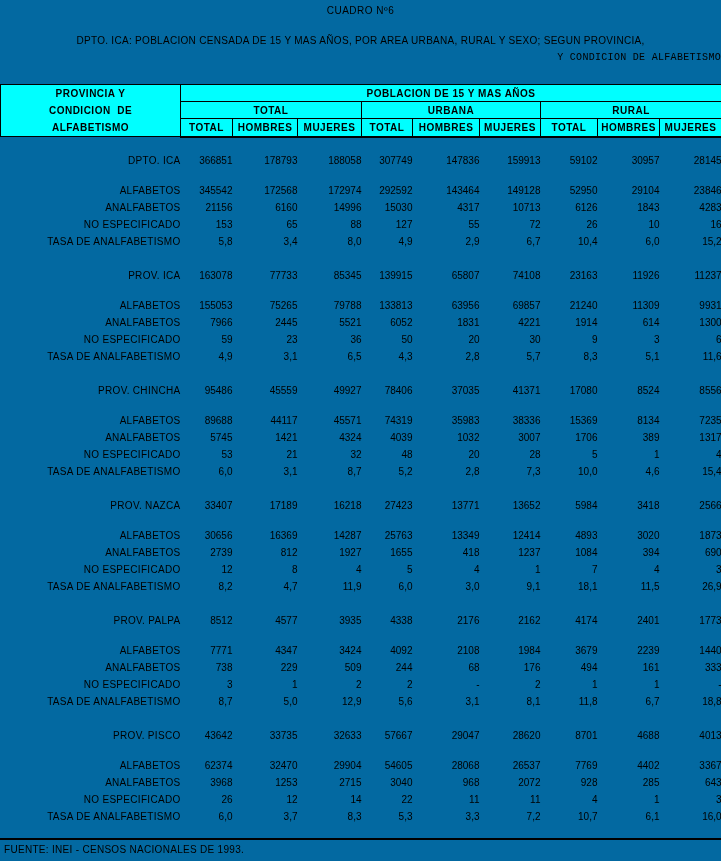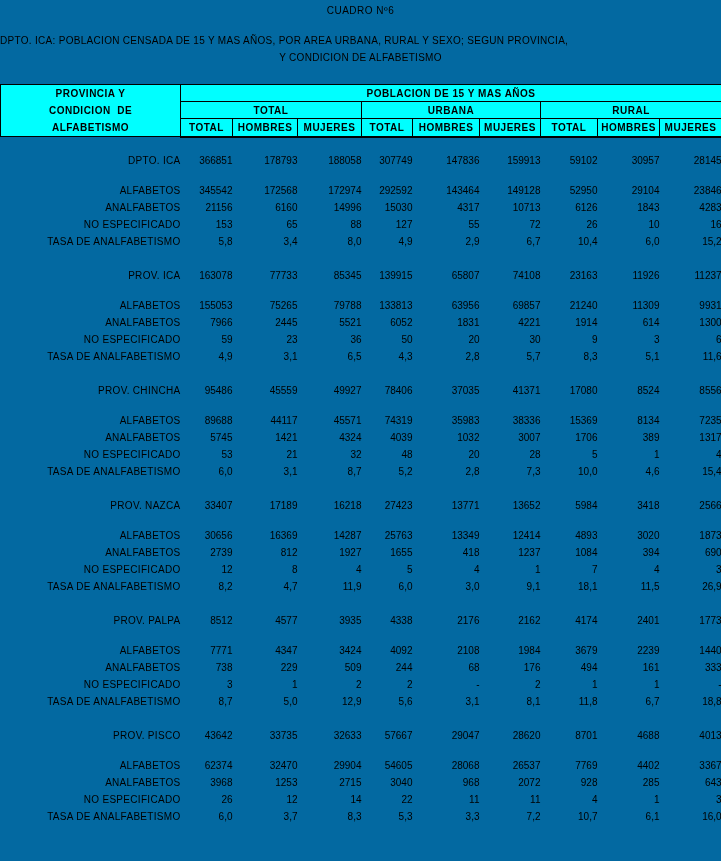--- a/index.html
+++ b/index.html
@@ -11,25 +11,25 @@
     font-family: "Liberation Sans", sans-serif;
     color: #000000;
     overflow: hidden;
   }
   .title {
     position: absolute; top: 5px; left: 0; width: 100%;
     text-align: center; font-size: 10px; letter-spacing: 0.5px;
   }
   .subtitle1 {
     position: absolute; top: 35px; left: 0; width: 100%;
-    text-align: left; font-size: 10px; letter-spacing: 0.3px;
+    text-align: center; font-size: 10px; letter-spacing: 0.3px;
   }
   .subtitle2 {
     position: absolute; top: 52px; left: 0; width: 100%;
-    text-align: center; font-size: 10px; letter-spacing: 0.3px;
+    text-align: right; font-size: 10px; letter-spacing: 0.3px; font-family: Liberation Mono, monospace;
   }
   table.pop {
     position: absolute; top: 84px; left: 0;
     width: 721px; table-layout: fixed; border-collapse: collapse;
   }
   table.pop th {
     background: #00ffff;
     border: 1px solid #000000;
     font-size: 10px; font-weight: bold;
     text-align: center; vertical-align: middle;
@@ -509,14 +509,17 @@
           <td class="num">10,7</td>
           <td class="num">6,1</td>
           <td class="num">16,0</td>
         </tr>
         <tr class="sp-lg">
           <td colspan="10"></td>
         </tr>
       </tbody>
   </table>
 
+  <div class="footer">
+    <div class="src">FUENTE: INEI - CENSOS NACIONALES DE 1993.</div>
+  </div>
 
 </div>
 
 </body></html>

